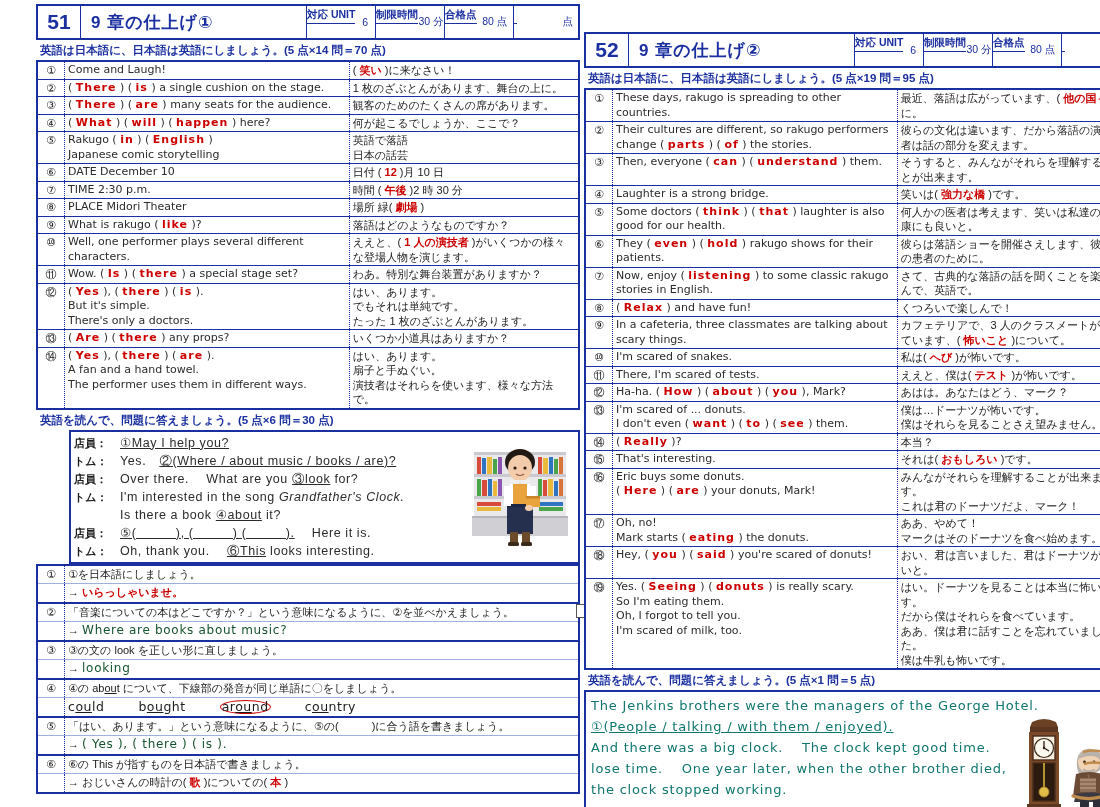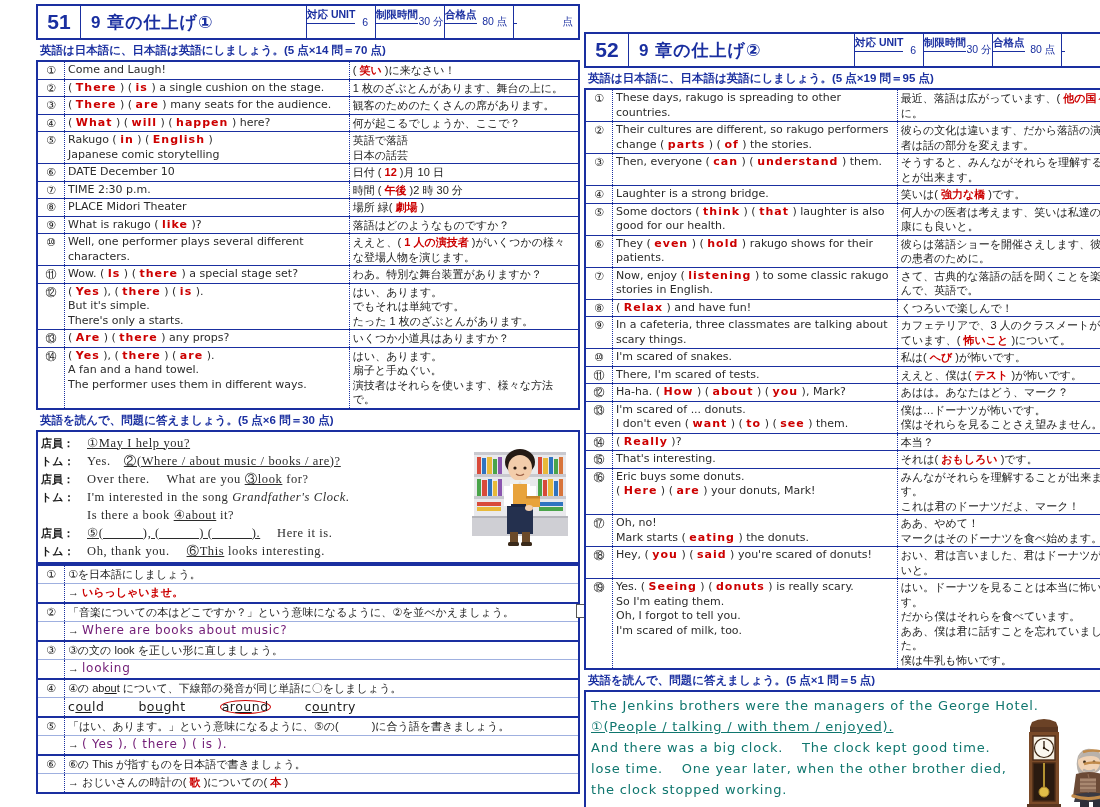--- a/index.html
+++ b/index.html
@@ -39,39 +39,39 @@
   .c-no{width:20px;text-align:center;border-right:1px dotted #1a2fa0;color:#1b1b1b;font-size:11px;}
   .c-en{border-right:1px dotted #1a2fa0;}
   .c-ja{width:41%;}
   .en{font-family:"DejaVu Sans",sans-serif;font-size:11px;color:#2b2b2b;}
   .ja{font-size:11px;color:#1b1b1b;}
   .ans{color:#cc0000;font-weight:bold;letter-spacing:1px;}
   .ansj{color:#cc0000;font-weight:bold;}
   .it{}
 
   
-  .rbox{border:2px solid #1a2fa0;position:relative;padding:2px 3px;}
+  .rbox{border:2px solid #1a2fa0;position:relative;padding:2px 3px;margin-left:33px;}
   .dia{display:flex;}
   .dia-names{width:46px;flex:none;}
   .dia-lines{flex:1;}
   .dname{font-size:11px;height:18px;line-height:18px;font-weight:bold;color:#1b1b1b;}
-  .dline{font-family:Liberation Serif, serif;font-size:12.5px;height:18px;line-height:18px;
+  .dline{font-family:Liberation Sans, sans-serif;font-size:12.5px;height:18px;line-height:18px;
     letter-spacing:.6px;color:#2b2b2b;white-space:nowrap;}
   .illus{position:absolute;}
 
   
   .qa{border:2px solid #1a2fa0;border-top:none;border-collapse:collapse;width:100%;table-layout:fixed;}
   .qa tr.qrow{border-top:2px solid #1a2fa0;}
   .qa td{padding:1px 3px;font-size:11px;line-height:15.5px;vertical-align:top;}
   .qa .qno{width:20px;text-align:center;border-right:1px dotted #1a2fa0;}
   .qa .qtxt{}
   .qa tr.arow td.qno{border-right:1px dotted #1a2fa0;}
   .qa tr.arow{border-top:1px solid #9fb0e0;}
   .arrow{color:#1b1b1b;}
-  .aans{color:#701a75;font-family:"DejaVu Sans",sans-serif;letter-spacing:.7px;font-size:12px;}
+  .aans{color:#14532d;font-family:"DejaVu Sans",sans-serif;letter-spacing:.7px;font-size:12px;}
   .wordrow{font-family:"DejaVu Sans",sans-serif;font-size:12.5px;letter-spacing:.5px;}
   .wordrow span.w{display:inline-block;margin-right:34px;position:relative;}
   .circ{display:inline-block;border:1.5px solid #cc0000;border-radius:50%;
     padding:0 1px;line-height:12px;}
 
   
   .pbox{border:2px solid #1a2fa0;padding:3px 5px;position:relative;min-height:120px;}
   .pline{font-family:"DejaVu Sans",sans-serif;font-size:13px;line-height:21px;
     letter-spacing:.8px;color:#0f766e;}
 
@@ -210,21 +210,21 @@
             <td class="c-en">
               <div class="en"><span>Wow.  ( </span><span class="ans">Is</span><span> ) ( </span><span class="ans">there</span><span> ) a special stage set?</span></div>
             </td>
             <td class="c-ja">
               <div class="ja"><span>わあ。特別な舞台装置がありますか？</span></div>
             </td>
           </tr>
           <tr>
             <td class="c-no">⑫</td>
             <td class="c-en">
-              <div class="en"><span>( </span><span class="ans">Yes</span><span> ), ( </span><span class="ans">there</span><span> ) ( </span><span class="ans">is</span><span> ).</span><br><span>But it's simple.</span><br><span>There's only a starts.</span></div>
+              <div class="en"><span>( </span><span class="ans">Yes</span><span> ), ( </span><span class="ans">there</span><span> ) ( </span><span class="ans">is</span><span> ).</span><br><span>But it's simple.</span><br><span>There's only a doctors.</span></div>
             </td>
             <td class="c-ja">
               <div class="ja"><span>はい、あります。</span><br><span>でもそれは単純です。</span><br><span>たった 1 枚のざぶとんがあります。</span></div>
             </td>
           </tr>
           <tr>
             <td class="c-no">⑬</td>
             <td class="c-en">
               <div class="en"><span>( </span><span class="ans">Are</span><span> ) ( </span><span class="ans">there</span><span> ) any props?</span></div>
             </td>

